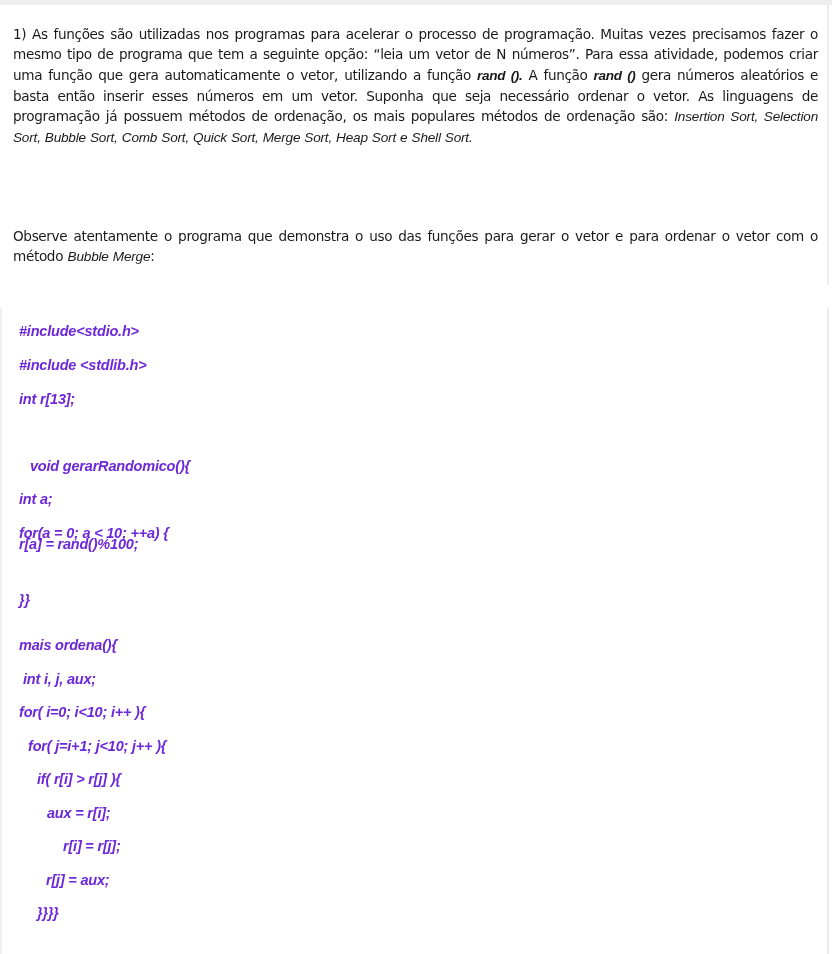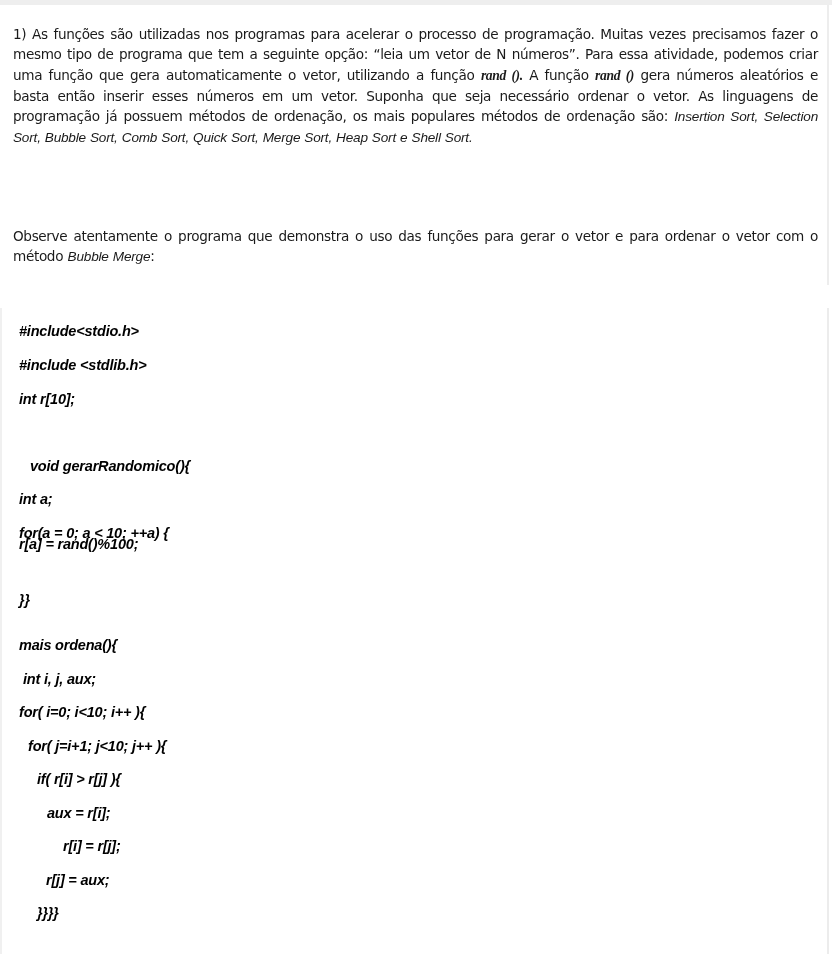--- a/index.html
+++ b/index.html
@@ -38,58 +38,58 @@
       word-spacing: 0.5px;
     }
     .p1 { top: 24px; }
     .p2 { top: 226px; }
     .paragraph em {
       font-family: "Liberation Sans", sans-serif;
       font-style: italic;
       letter-spacing: -0.2px;
     }
     .paragraph strong {
-      font-family: Liberation Serif, serif;
+      font-family: Liberation Sans, sans-serif;
       font-style: italic;
       font-weight: bold;
     }
     .code-box {
       position: absolute;
       left: 0; top: 308px;
       width: 829px; height: 646px;
       border-left: 2px solid #f0f0f0;
       border-right: 2px solid #ececec;
       box-sizing: border-box;
     }
     .code-line {
       position: absolute;
       font-family: "Liberation Sans", sans-serif;
       font-style: italic;
       font-weight: bold;
       font-size: 14.5px;
-      color: #000000;
+      color: #6d28d9;
       white-space: pre;
       letter-spacing: -0.2px;
     }
   </style>
 </head>
 <body>
 
 <div class="top-band"></div>
 
 <div class="intro-box"></div>
 
 <div class="paragraph p1" id="intro-para"><span>1)   As funções são utilizadas nos programas para acelerar o processo de programação. Muitas vezes precisamos fazer o mesmo tipo de programa que tem a seguinte opção: “leia um vetor de N números”.  Para essa atividade, podemos criar uma função que gera automaticamente o vetor, utilizando a função </span><strong>rand ().</strong><span> A função </span><strong>rand ()</strong><span> gera números aleatórios e basta então inserir esses números em um vetor.  Suponha que seja necessário ordenar o vetor. As linguagens de programação já possuem métodos de ordenação, os mais populares métodos de ordenação são: </span><em>Insertion Sort, Selection Sort, Bubble Sort, Comb Sort, Quick Sort, Merge Sort, Heap Sort e Shell Sort.</em></div>
 <div class="paragraph p2" id="observe-para"><span>Observe atentamente o programa que demonstra o uso das funções para gerar o vetor e para ordenar o vetor com o método </span><em>Bubble Merge</em><span>:</span></div>
 
 <div class="code-box" id="code-box"></div>
 
 <div class="code-line" style="left: 19px; top: 323px;">#include&lt;stdio.h&gt;</div>
 <div class="code-line" style="left: 19px; top: 357px;">#include &lt;stdlib.h&gt;</div>
-<div class="code-line" style="left: 19px; top: 391px;">int r[10];</div>
+<div class="code-line" style="left: 19px; top: 391px;">int r[13];</div>
 <div class="code-line" style="left: 30px; top: 458px;">void gerarRandomico(){</div>
 <div class="code-line" style="left: 19px; top: 491px;">int a;</div>
 <div class="code-line" style="left: 19px; top: 525px;">for(a = 0; a &lt; 10; ++a) {</div>
 <div class="code-line" style="left: 19px; top: 536px;">r[a] = rand()%100;</div>
 <div class="code-line" style="left: 19px; top: 592px;">}}</div>
 <div class="code-line" style="left: 19px; top: 637px;">mais ordena(){</div>
 <div class="code-line" style="left: 23px; top: 671px; text-align: right;">int i, j, aux;</div>
 <div class="code-line" style="left: 19px; top: 704px;">for( i=0; i&lt;10; i++ ){</div>
 <div class="code-line" style="left: 28px; top: 738px;">for( j=i+1; j&lt;10; j++ ){</div>
 <div class="code-line" style="left: 37px; top: 771px;">if( r[i] &gt; r[j] ){</div>

